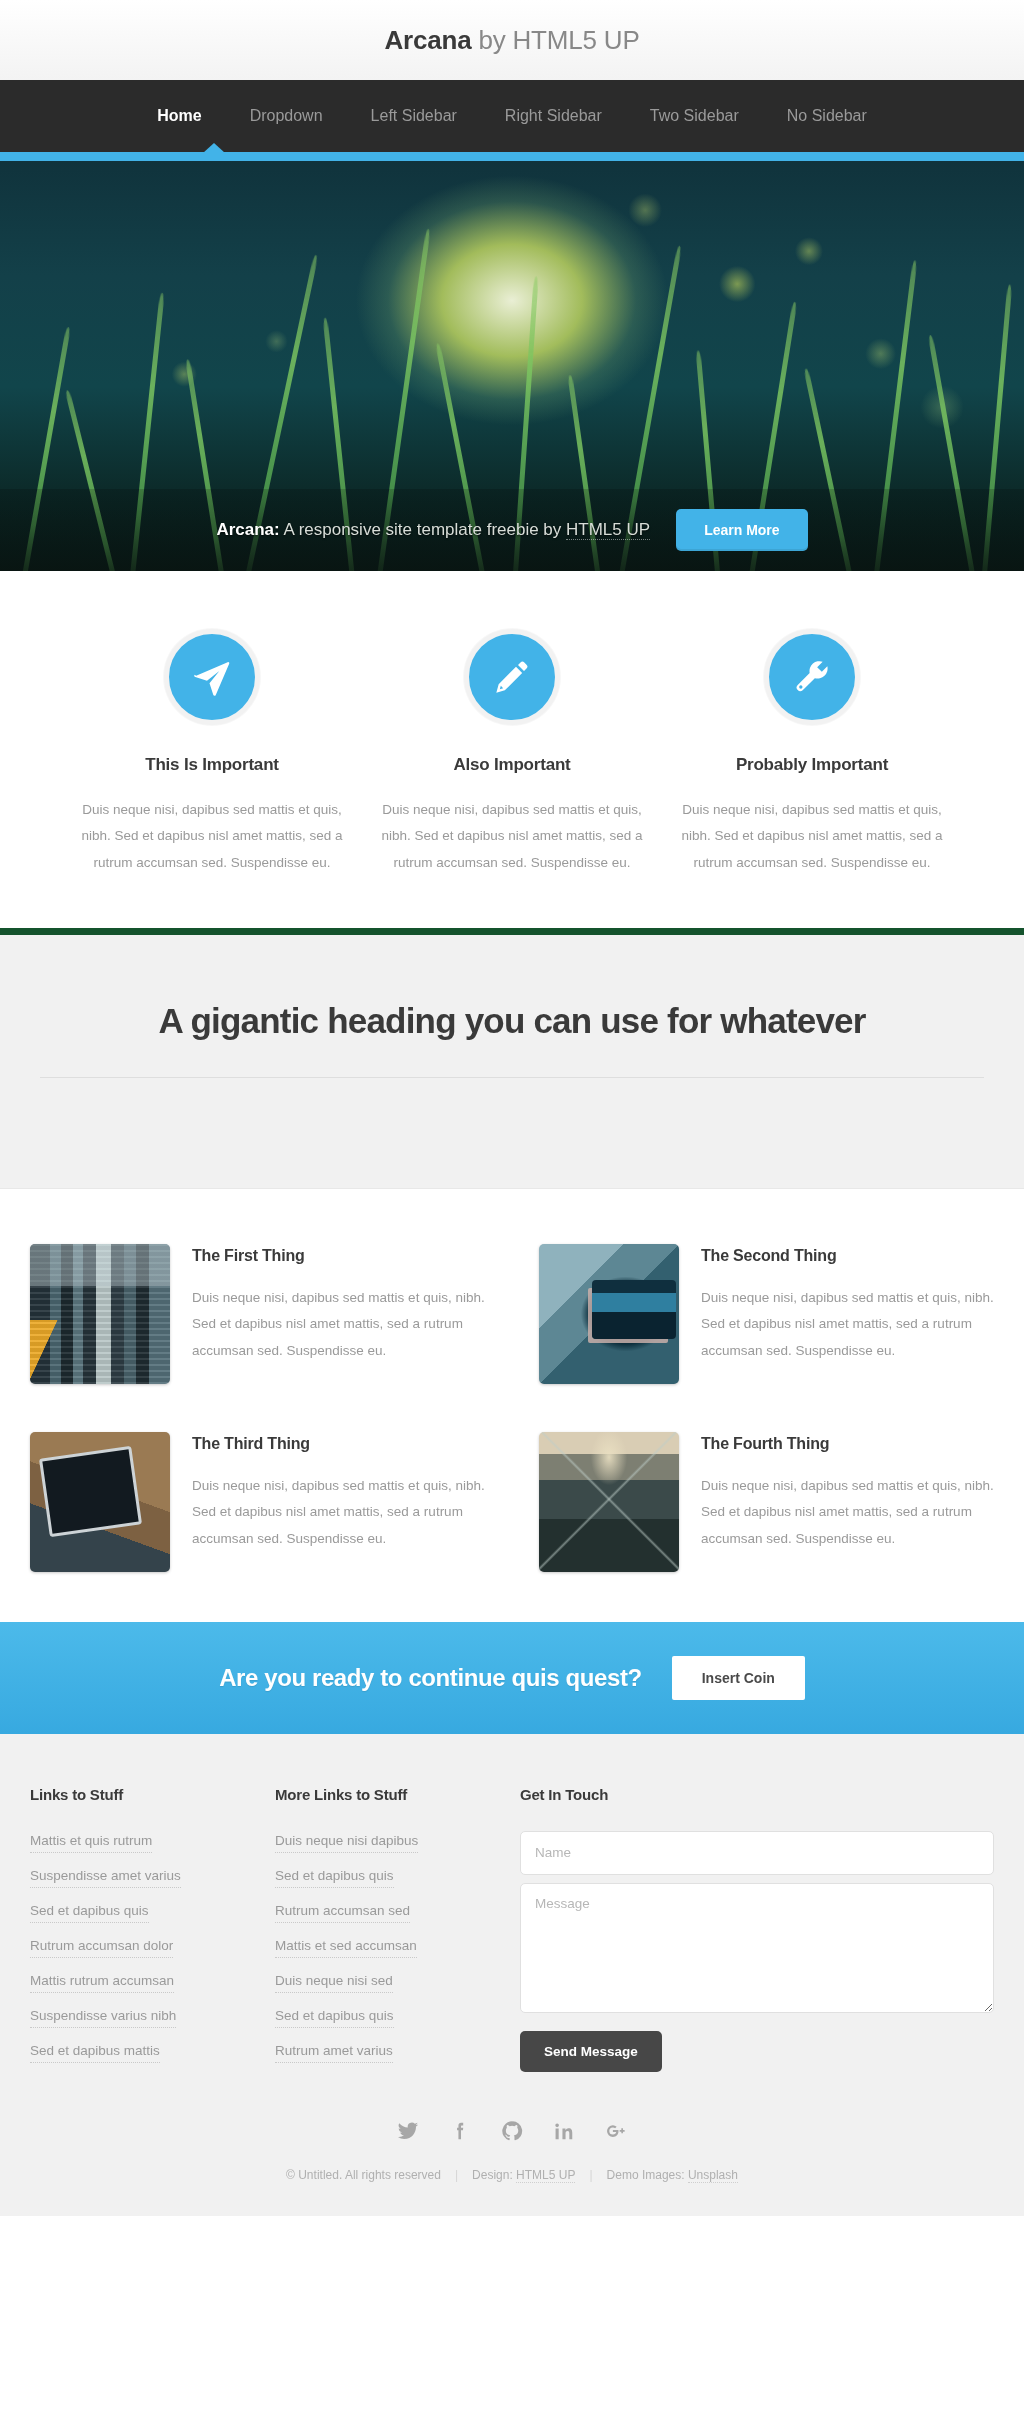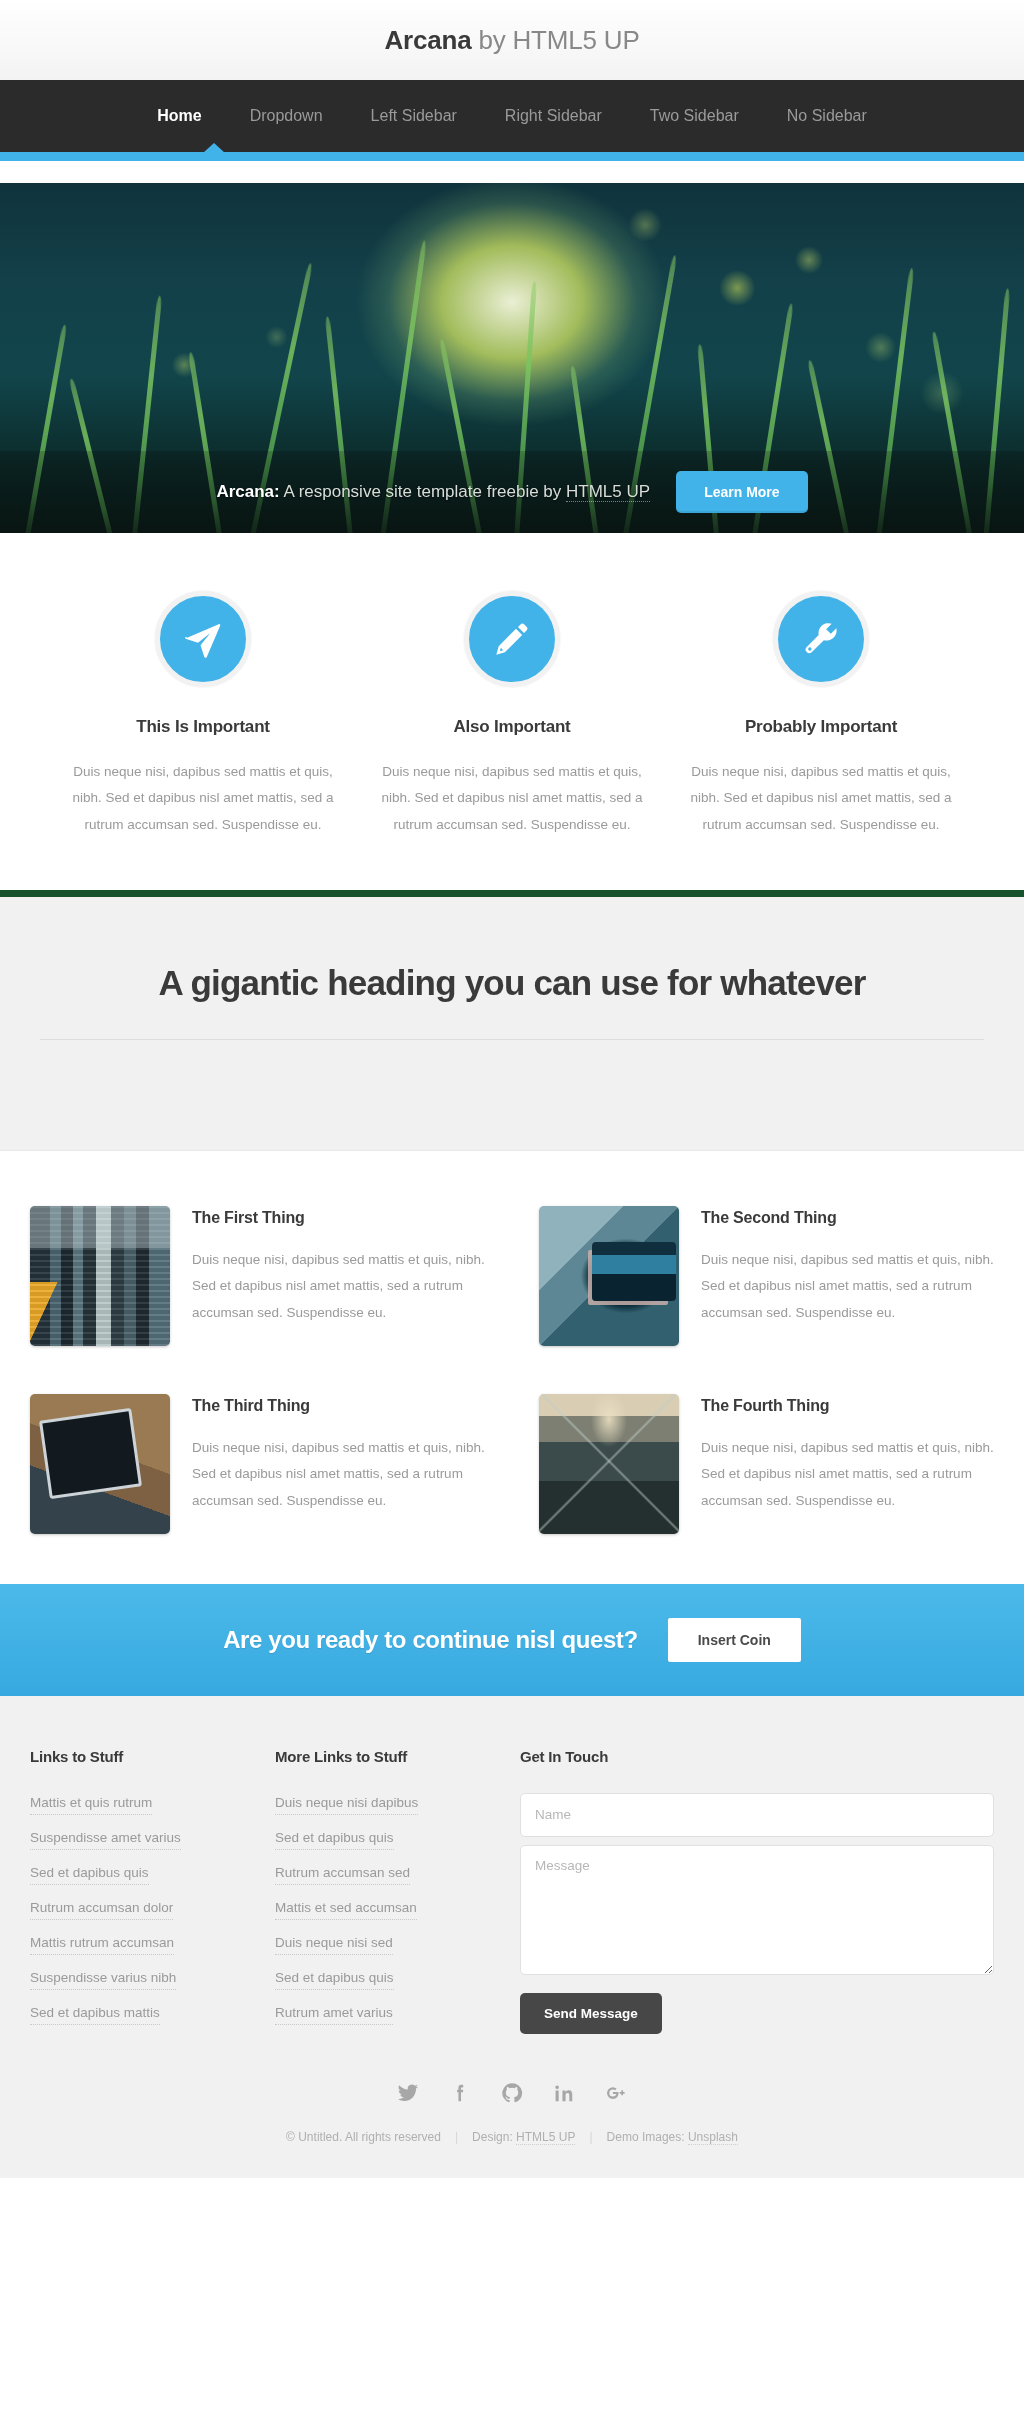--- a/index.html
+++ b/index.html
@@ -58,24 +58,23 @@
     left:203px;
     width:0; height:0;
     border-left:11px solid transparent;
     border-right:11px solid transparent;
     border-bottom:10px solid #42b3e8;
   }
 
   
   #banner {
     position:relative;
-    height:350px;
+    height:410px;
     overflow:hidden;
     background:#0f2b33;
-    margin-top:22px;
   }
   #banner .bgimg {
     position:absolute; inset:0;
     background:
       radial-gradient(ellipse 200px 160px at 50% 34%, rgba(245,248,220,0.95) 0%, rgba(198,219,96,0.8) 35%, rgba(120,170,110,0.25) 62%, rgba(0,0,0,0) 78%),
       radial-gradient(circle 26px at 72% 30%, rgba(210,226,90,0.55), rgba(0,0,0,0) 70%),
       radial-gradient(circle 20px at 79% 22%, rgba(198,220,100,0.45), rgba(0,0,0,0) 70%),
       radial-gradient(circle 22px at 86% 47%, rgba(180,210,110,0.38), rgba(0,0,0,0) 70%),
       radial-gradient(circle 18px at 18% 52%, rgba(190,215,105,0.42), rgba(0,0,0,0) 70%),
       radial-gradient(circle 16px at 27% 44%, rgba(170,205,120,0.3), rgba(0,0,0,0) 70%),
@@ -130,21 +129,21 @@
     white-space:nowrap;
     text-align:right;
   }
 
   
   #features {
     background:#ffffff;
     padding:58px 30px 52px 30px;
     display:flex;
     justify-content:center;
-    gap:9px;
+    gap:0;
   }
   .feature {
     width:300px;
     text-align:center;
     padding:0 14px;
   }
   .fic-wrap {
     width:96px; height:96px;
     margin:0 auto 30px auto;
     border-radius:50%;
@@ -523,21 +522,21 @@
     <div class="thing-img img-escalator"></div>
     <div class="thing-body">
       <h3>The Fourth Thing</h3>
       <p>Duis neque nisi, dapibus sed mattis et quis, nibh. Sed et dapibus nisl amet mattis, sed a rutrum accumsan sed. Suspendisse eu.</p>
     </div>
   </div>
 
 </div>
 
 <div id="cta">
-  <h2>Are you ready to continue nisl quest?</h2>
+  <h2>Are you ready to continue quis quest?</h2>
   <button class="btn-white">Insert Coin</button>
 </div>
 
 <div id="footer">
   <div id="footer-cols">
 
     <div class="fcol links1">
       <h3>Links to Stuff</h3>
       <ul class="flist">
         <li><a href="#">Mattis et quis rutrum</a></li>

